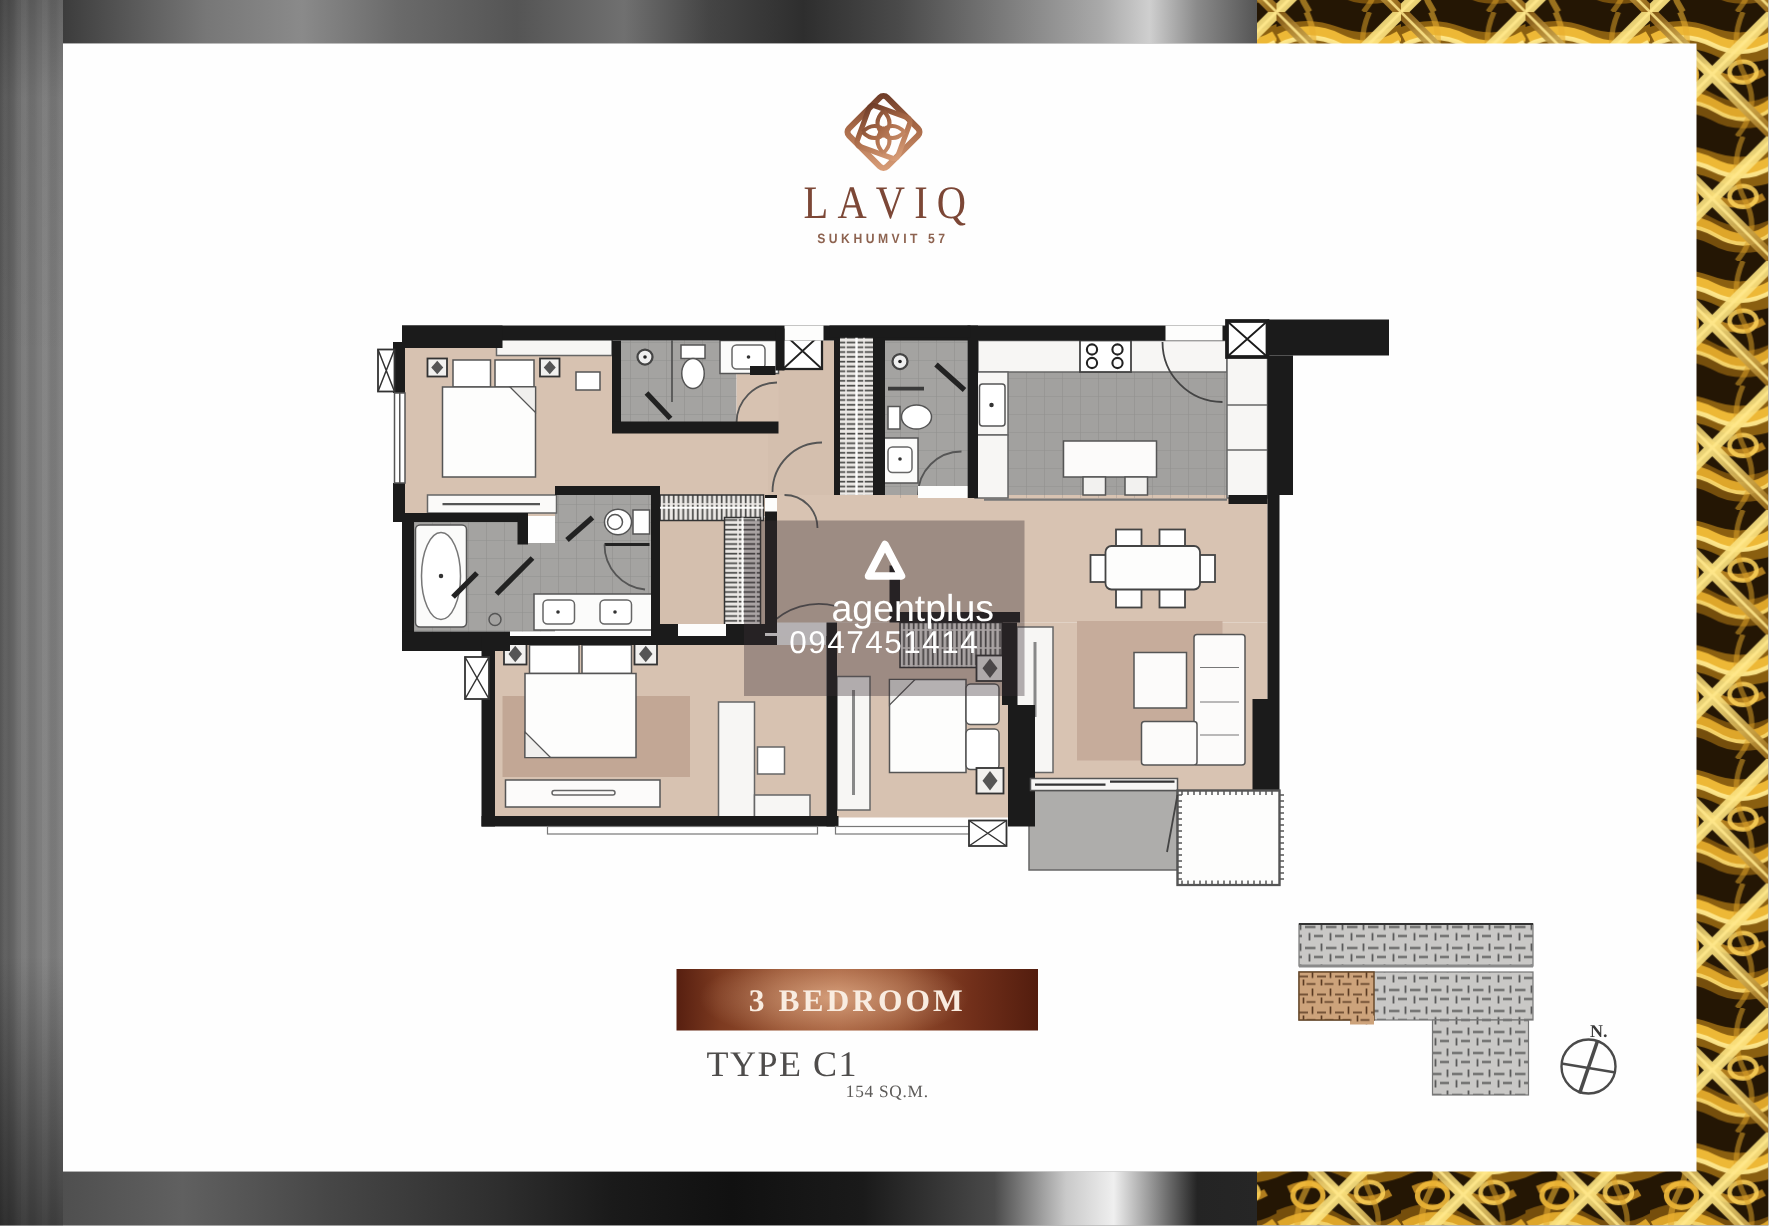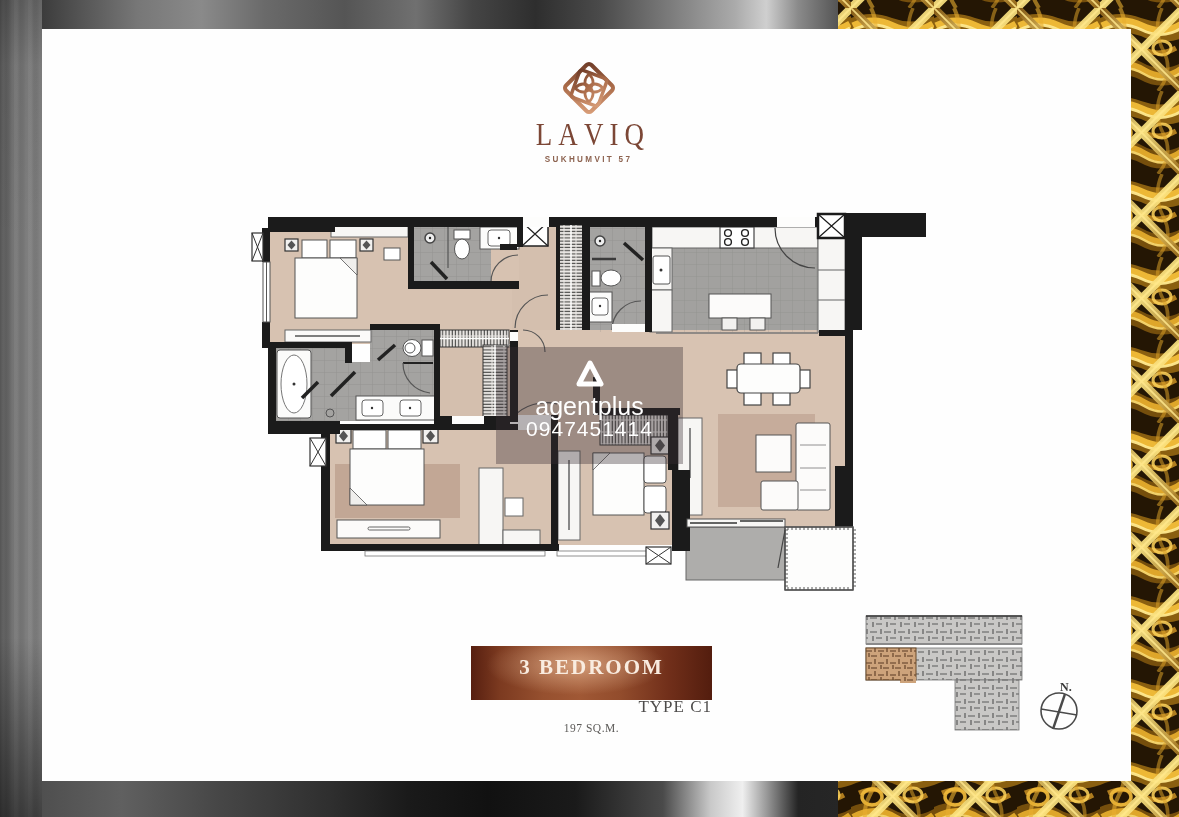--- a/index.html
+++ b/index.html
@@ -20,31 +20,31 @@
 #laviq{position:absolute;left:0;top:88px;width:1089px;text-align:center;text-indent:7px;transform:scaleX(0.87);transform-origin:547px 0;
   font-family:"Liberation Serif",serif;font-size:31px;letter-spacing:0;color:#7c4736;}
 #laviq span{margin-left:3.5px;margin-right:3.5px;}
 #sukhumvit{position:absolute;left:0;top:125px;width:1089px;text-align:center;text-indent:4px;transform:scaleX(0.9);transform-origin:547px 0;
   font-size:9px;font-weight:bold;letter-spacing:2.6px;color:#8d6350;}
 
 #plan{position:absolute;left:208px;top:176px;}
 
 #wm{position:absolute;left:454px;top:318px;width:187px;height:117px;
   background:rgba(58,45,52,0.37);color:#fff;text-align:center;}
-#wm .t1{position:absolute;top:45px;width:100%;font-size:25px;letter-spacing:0px;}
+#wm .t1{position:absolute;top:45px;width:100%;font-size:25px;letter-spacing:0px;padding-left:19px;}
 #wm .t2{position:absolute;top:70px;width:100%;font-size:21px;letter-spacing:1px;}
 
-#banner{position:absolute;left:429px;top:617px;width:241px;height:54px;
+#banner{position:absolute;left:409px;top:617px;width:241px;height:41px;
   background:radial-gradient(ellipse 90px 30px at 105px 19px,rgba(255,214,178,0.55),rgba(255,200,160,0) 100%),
   linear-gradient(90deg,#571f10 0%,#7c3a20 12%,#96502f 30%,#a05835 45%,#924c2c 62%,#712f1a 82%,#531d0e 100%);
   text-align:center;}
 #banner div{margin-top:9px;font-family:"Liberation Serif",serif;font-size:21px;
   letter-spacing:2px;color:#f9ece0;font-weight:bold;}
-#typec1{position:absolute;left:429px;top:668px;width:241px;text-align:right;
-  font-family:"Liberation Serif",serif;font-size:17px;color:#4e4c4b;letter-spacing:1px;}
+#typec1{position:absolute;left:429px;top:668px;width:241px;text-align:left;
+  font-family:"Liberation Serif",serif;font-size:24px;color:#4e4c4b;letter-spacing:1px;}
 #sqm{position:absolute;left:429px;top:693px;width:241px;text-align:center;
   font-family:"Liberation Serif",serif;font-size:11.5px;color:#5c5a58;letter-spacing:0.5px;}
 #keyplan{position:absolute;left:815px;top:580px;}
 </style>
 </head>
 <body>
 <div id="silk-left">
     <div class="v"></div>
   </div>
 <div id="silk-top"></div>
@@ -339,21 +339,21 @@
  <svg style="position:absolute;left:79px;top:12px" width="30" height="30">
   <path d="M15,4 L26,25 L4,25 Z" fill="none" stroke="#fff" stroke-width="5" stroke-linejoin="round"></path>
  </svg>
  <div class="t1">agentplus</div>
  <div class="t2">0947451414</div>
 </div>
 <div id="banner">
       <div>3 BEDROOM</div>
     </div>
 <div id="typec1">TYPE C1</div>
-<div id="sqm">197 SQ.M.</div>
+<div id="sqm">154 SQ.M.</div>
 <div id="keyplan"><svg width="235" height="130" viewBox="855 610 235 130">
 <defs>
 <pattern id="kx" width="14" height="14" patternUnits="userSpaceOnUse">
  <rect width="14" height="14" fill="#c9c8c6"></rect>
  <path d="M0,3 h7 M6,9 h6 M11,0 v5 M3,7 v5" stroke="#5a5a5a" stroke-width="1.2" fill="none"></path>
 </pattern>
 <pattern id="ku" width="12" height="12" patternUnits="userSpaceOnUse">
  <rect width="12" height="12" fill="#cda37b"></rect>
  <path d="M0,4 h6 M5,9 h6 M9,0 v5 M3,6 v4" stroke="#5a3a22" stroke-width="1.1" fill="none"></path>
 </pattern>

